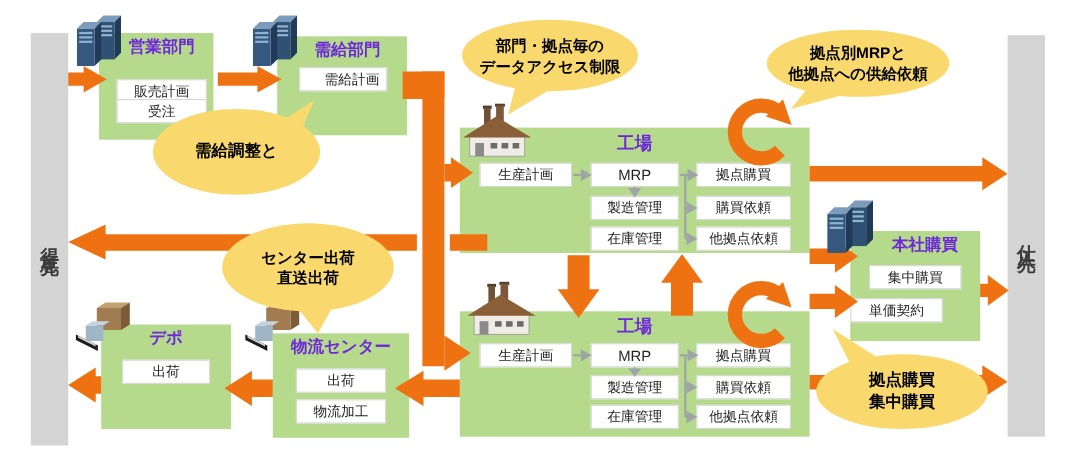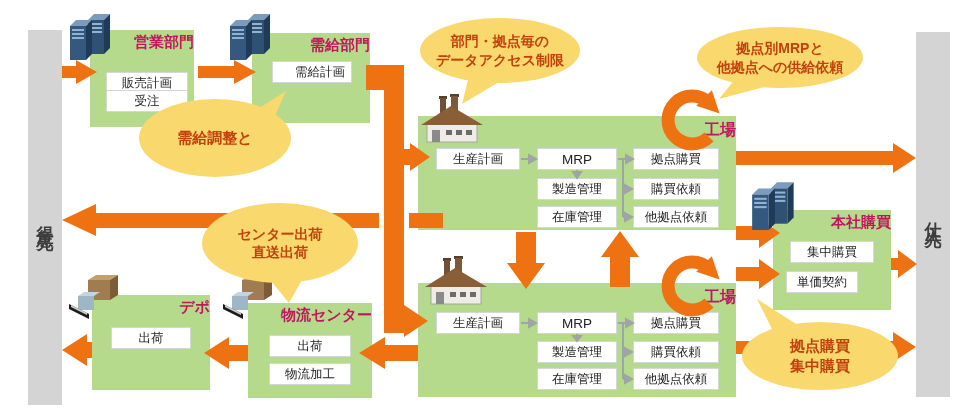--- a/index.html
+++ b/index.html
@@ -1,29 +1,29 @@
 <!DOCTYPE html>
 <html><head>
 <meta charset="utf-8">
 <style>
   html,body{margin:0;padding:0;background:#fff;}
   .canvas{position:relative;width:980px;height:420px;background:#fff;overflow:hidden;
           font-family:"Liberation Sans","DejaVu Sans",sans-serif;}
   .sidebar{position:absolute;width:34px;background:#D4D4D4;display:flex;align-items:center;justify-content:center;z-index:1;}
   .vtext{writing-mode:vertical-rl;text-orientation:upright;font-size:17px;font-weight:bold;color:#3c3c3c;letter-spacing:4px;}
   .gbox{position:absolute;background:#B6DA8C;z-index:1;}
-  .gtitle{position:absolute;top:3px;left:0;right:0;text-align:right;font-weight:bold;font-size:15px;color:#be185d;}
+  .gtitle{position:absolute;top:3px;left:0;right:0;text-align:center;font-weight:bold;font-size:15px;color:#6d28d9;}
   .gtitle.big{font-size:16px;top:4px;}
   .wrow{position:absolute;background:#fff;border:1px solid #d6d6d6;box-sizing:border-box;
         display:flex;align-items:center;justify-content:center;font-size:12.5px;color:#222;white-space:nowrap;}
   .overlay{position:absolute;left:0;top:0;z-index:4;}
   .icon{position:absolute;z-index:5;}
   .balloon{position:absolute;background:#F9D96D;border-radius:50%;z-index:6;
            display:flex;flex-direction:column;align-items:center;justify-content:center;
-           text-align:center;font-weight:bold;color:#c2410c;font-size:14px;line-height:1.32;}
+           text-align:center;font-weight:bold;color:#000000;font-size:14px;line-height:1.32;}
 </style>
 </head>
 <body>
 
 <div class="canvas">
 
   <div class="sidebar" style="left:28px;top:30px;height:375px;">
     <span class="vtext">得意先</span>
   </div>
   <div class="sidebar" style="left:916px;top:32px;height:365px;">
@@ -59,21 +59,21 @@
     <div class="wrow" style="left:119px;top:58px;width:80px;height:22px;">製造管理</div>
     <div class="wrow" style="left:119px;top:85px;width:80px;height:22px;">在庫管理</div>
     <div class="wrow" style="left:215px;top:29px;width:86px;height:22px;">拠点購買</div>
     <div class="wrow" style="left:215px;top:58px;width:86px;height:22px;">購買依頼</div>
     <div class="wrow" style="left:215px;top:85px;width:86px;height:22px;">他拠点依頼</div>
   </div>
 
   <div class="gbox" style="left:773px;top:210px;width:118px;height:100px;">
     <div class="gtitle" style="left:18px;">本社購買</div>
     <div class="wrow" style="left:17px;top:31px;width:84px;height:22px;">集中購買</div>
-    <div class="wrow" style="left:13px;top:61px;width:72px;height:22px;">単価契約</div>
+    <div class="wrow" style="left:0;top:61px;width:84px;height:22px;">単価契約</div>
   </div>
 
   <div class="gbox" style="left:92px;top:295px;width:118px;height:95px;">
     <div class="gtitle">デポ</div>
     <div class="wrow" style="left:19px;top:32px;width:80px;height:22px;">出荷</div>
   </div>
   <div class="gbox" style="left:248px;top:303px;width:124px;height:95px;">
     <div class="gtitle">物流センター</div>
     <div class="wrow" style="left:21px;top:32px;width:82px;height:22px;">出荷</div>
     <div class="wrow" style="left:21px;top:60px;width:82px;height:22px;">物流加工</div>

